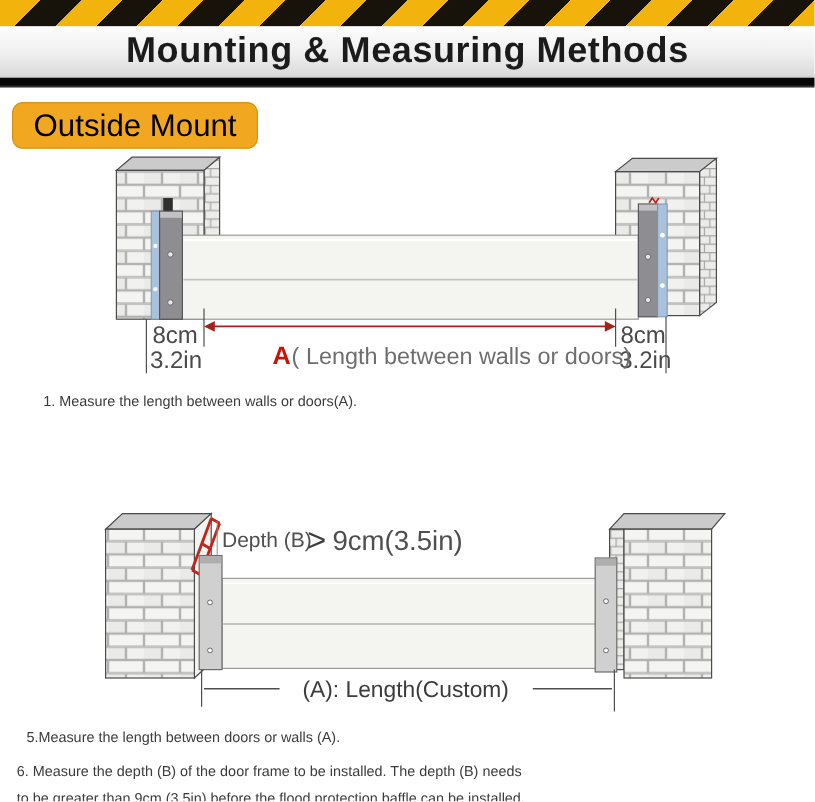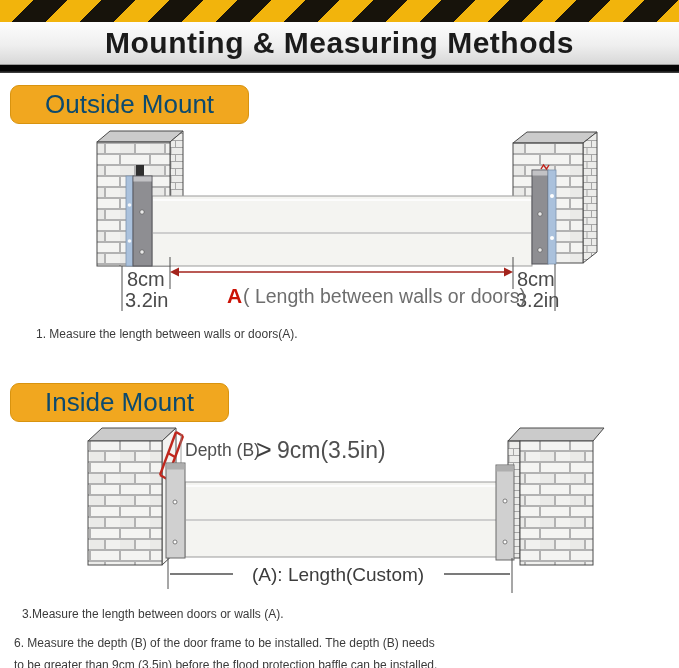--- a/index.html
+++ b/index.html
@@ -21,22 +21,22 @@
   .titlebar span{
     font-size:30px;font-weight:bold;color:#1b1b1b;letter-spacing:0.5px;
   }
   .blackbar{
     position:absolute;left:0;top:65px;width:679px;height:8px;
     background:linear-gradient(#060606 70%,#4a4a4a);
   }
   
   .badge{
     position:absolute;left:10px;height:37px;line-height:37px;
-    padding:0 34px;background:#f1a71f;border:1px solid #d8930f;border-radius:9px;
-    font-size:26px;color:#0c4a6e;white-space:nowrap;
+    padding:0 17px;background:#f1a71f;border:1px solid #d8930f;border-radius:9px;
+    font-size:26px;color:#000000;white-space:nowrap;
   }
   .badge.outside{top:85px;}
   .badge.inside{top:383px;}
   
   svg{position:absolute;left:0;font-family:"Liberation Sans",sans-serif;}
   #diagram1{top:125px;}
   #diagram2{top:425px;}
   
   .steps{position:absolute;color:#3b3b3b;font-size:12px;}
   .steps1{left:36px;top:320px;line-height:28px;}
@@ -128,21 +128,20 @@
     <text x="517" y="286" font-size="20" fill="#4a4a4a">8cm</text>
     <text x="516" y="307" font-size="20" fill="#4a4a4a">3.2in</text>
     <text x="227" y="303" font-size="21" font-weight="bold" fill="#cb1206">A</text>
     <text x="243" y="303" font-size="19.5" fill="#6e6e6e">( Length between walls or doors)</text>
   </svg>
 
   <div class="steps steps1">
     <div>1. Measure the length between walls or doors(A).</div>
   </div>
 
-  <div class="badge inside">Inside Mount</div>
 
   <svg id="diagram2" width="679" height="172" viewBox="0 425 679 172">
 
     <g>
       <polygon points="88,441 102,428 176,428 162,441" fill="#cbcbcb" stroke="#4a4a4a"></polygon>
       <polygon points="162,441 176,428 176,552 162,565" fill="#f3f3f1" stroke="#4a4a4a"></polygon>
       <rect x="88" y="441" width="74" height="124" fill="url(#brick)" stroke="#4a4a4a"></rect>
     </g>
 
     <g>
@@ -184,18 +183,18 @@
     <g stroke="#4f4f4f" stroke-width="1">
       <line x1="168" y1="558" x2="168" y2="589"></line>
       <line x1="170" y1="574" x2="233" y2="574" stroke-width="1.3"></line>
       <line x1="444" y1="574" x2="510" y2="574" stroke-width="1.3"></line>
       <line x1="512" y1="558" x2="512" y2="593"></line>
     </g>
     <text x="252" y="581" font-size="19" fill="#3c3c3c">(A): Length(Custom)</text>
   </svg>
 
   <div class="steps steps2">
-    <div class="first">3.Measure the length between doors or walls (A).</div>
+    <div class="first">5.Measure the length between doors or walls (A).</div>
     <div>6. Measure the depth (B) of the door frame to be installed. The depth (B) needs</div>
     <div>to be greater than 9cm (3.5in) before the flood protection baffle can be installed.</div>
   </div>
 
 </div>
 
 </body></html>

